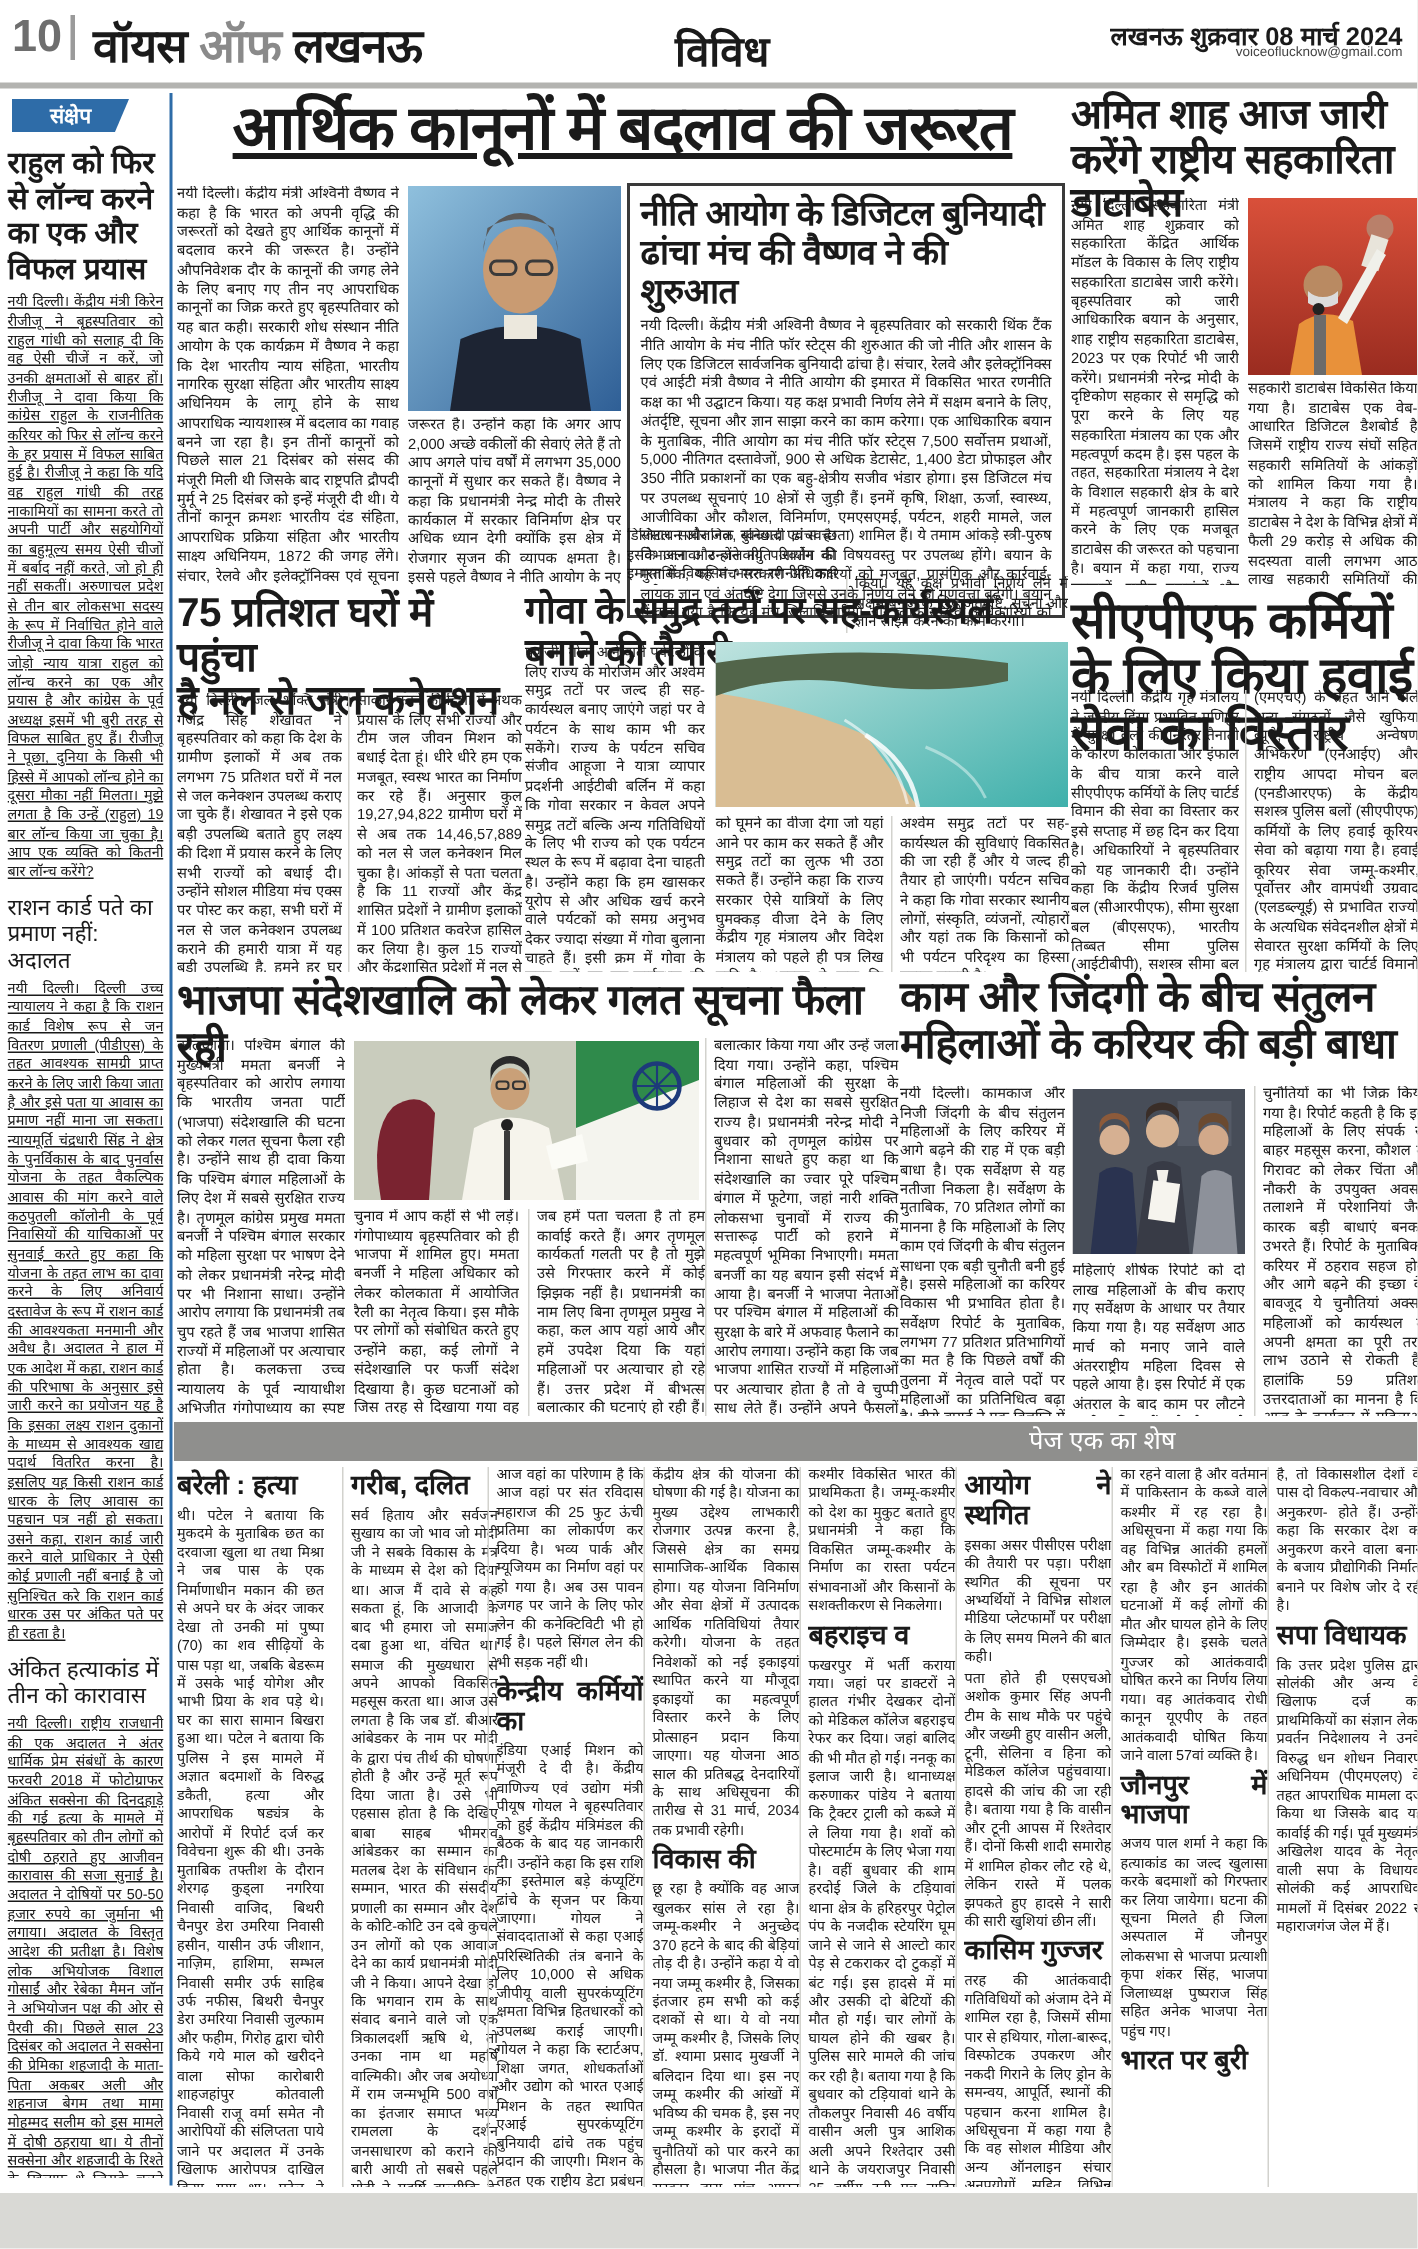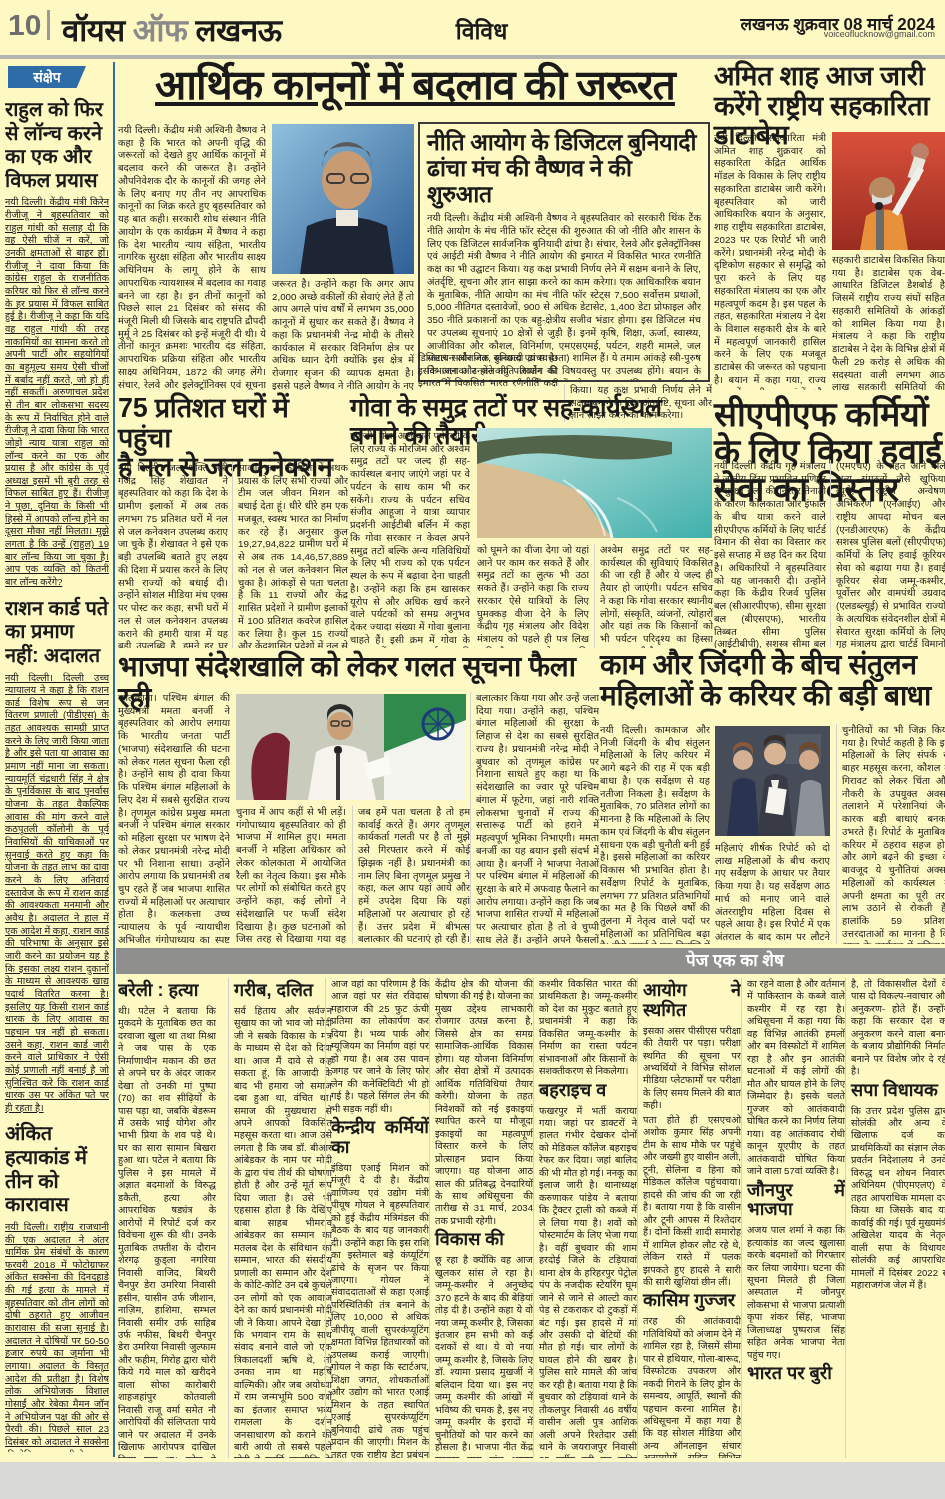--- a/index.html
+++ b/index.html
@@ -1,51 +1,51 @@
 <!DOCTYPE html>
 <html lang="hi"><head>
 <meta charset="utf-8">
 <style>
   html,body{margin:0;padding:0;background:#e8e8e4;}
-  #page{position:relative;width:945px;height:1499px;background:#fef9c3;overflow:hidden;
+  #page{position:relative;width:945px;height:1499px;background:#ffffff;overflow:hidden;
         font-family:"Liberation Sans","DejaVu Sans",sans-serif;color:#1a1a1a;}
   
   .hdr{position:absolute;left:0;top:0;width:945px;height:54px;}
   .pgnum{position:absolute;left:8px;top:10px;font-size:30px;font-weight:bold;color:#6e6e6e;
          border-right:3px solid #9a9a9a;padding-right:6px;line-height:1;}
   .mast{position:absolute;left:62px;top:8px;font-size:31px;font-weight:bold;letter-spacing:-.5px;}
   .mast .gry{color:#8a8a8a;}
-  .secname{position:absolute;left:0;right:0;top:14px;text-align:center;font-size:23px;font-weight:bold;margin-left:18px;}
+  .secname{position:absolute;left:0;right:0;top:14px;text-align:center;font-size:28px;font-weight:bold;margin-left:18px;}
   .dateline{position:absolute;right:10px;top:12px;text-align:right;font-size:17px;font-weight:bold;margin-left:32px;}
   .email{position:absolute;right:10px;top:29px;text-align:right;font-size:9px;color:#444;}
   .hrule{position:absolute;left:0;top:55px;width:945px;height:4px;background:#b3b3b0;}
   
   .badge{position:absolute;left:8px;top:66px;width:78px;height:22px;background:#2e6ca8;color:#fff;
          font-size:14px;font-weight:bold;line-height:22px;text-align:center;
          clip-path:polygon(0 0,100% 0,88% 100%,0 100%);}
   .bluesep{position:absolute;left:113px;top:62px;width:2px;height:1395px;background:#2e6ca8;}
   .sb-h{font-size:20px;font-weight:bold;line-height:1.18;margin:6px 0 4px;}
-  .sb-h2{font-size:20px;font-weight:bold;line-height:1.18;margin:8px 0 4px;}
+  .sb-h2{font-size:15px;font-weight:normal;line-height:1.18;margin:8px 0 4px;}
   .sidebar{position:absolute;left:5px;top:92px;width:104px;height:1360px;overflow:hidden;}
   .btxt{font-size:9.6px;line-height:1.32;text-align:justify;text-decoration:underline;}
   
   .col{position:absolute;overflow:hidden;font-size:9.8px;line-height:1.3;text-align:justify;}
   .rule-l{border-left:1px solid #d2d2cd;padding-left:5px;}
   .headline-xl{position:absolute;left:118px;top:62px;width:594px;height:58px;font-size:41px;
                font-weight:bold;text-align:center;line-height:1.15;letter-spacing:-1px;text-decoration:underline;}
   .h-lg{position:absolute;font-weight:bold;line-height:1.1;letter-spacing:-.3px;}
   .photo{position:absolute;overflow:hidden;background:#ccc;}
   .photo svg{display:block;width:100%;height:100%;}
-  .nitibox{position:absolute;left:418px;top:122px;width:292px;height:260px;border:2px solid #3a3a3a;
+  .nitibox{position:absolute;left:418px;top:122px;width:292px;height:290px;border:2px solid #3a3a3a;
            padding:6px 7px;box-sizing:border-box;overflow:hidden;}
   .nitibox .nh{font-size:23px;font-weight:bold;line-height:1.12;margin-bottom:5px;letter-spacing:-.3px;}
   .nitibox .nb{font-size:9.8px;line-height:1.3;text-align:justify;}
   
   .band{position:absolute;left:116px;top:948px;width:829px;height:26px;background:#8f8f8d;}
-  .band span{display:block;color:#fff;font-size:17px;font-weight:bold;line-height:26px;padding-left:570px;}
+  .band span{display:block;color:#fff;font-size:17px;font-weight:normal;line-height:26px;padding-left:570px;}
   .bh{font-size:18px;font-weight:bold;line-height:1.1;margin:3px 0 4px;}
   .bh:empty{display:none;margin:0;}
   .seg{margin-bottom:2px;}
   .botcol{position:absolute;top:978px;height:480px;overflow:hidden;font-size:9.6px;line-height:1.3;text-align:justify;}
   .graystrip{position:absolute;left:0px;top:1462px;width:945px;height:37px;background:#d9d9d5;}
 </style>
 </head>
 <body>
 
 <div id="page">

